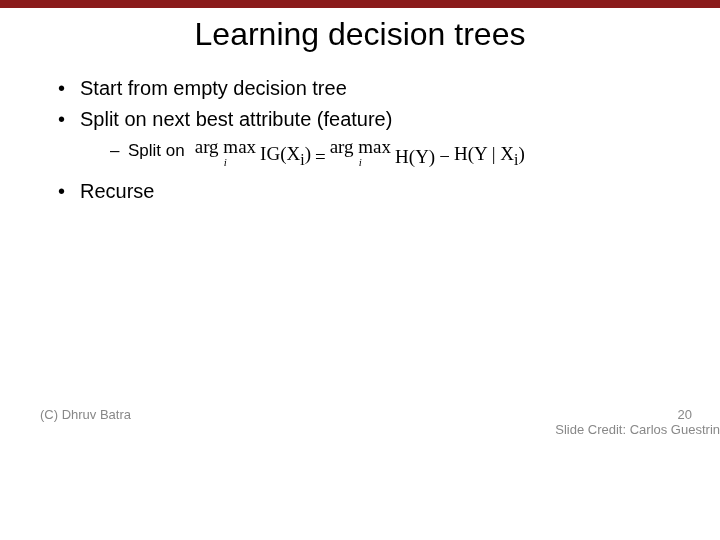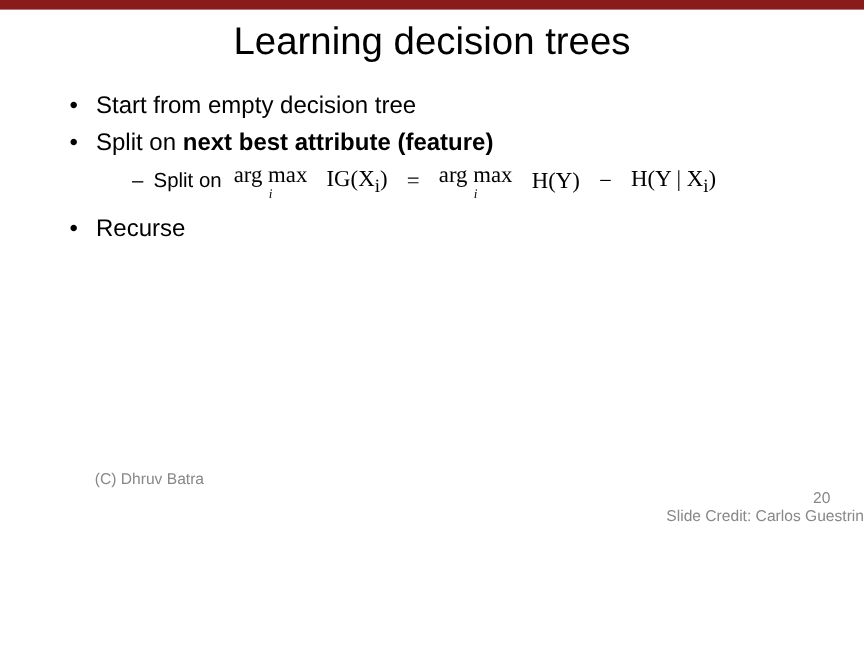--- a/index.html
+++ b/index.html
@@ -63,34 +63,34 @@
     font-size: 17px;
     line-height: 1.4;
     margin-bottom: 2px;
   }
   ul.level2 > li::before {
     content: "–";
     position: absolute;
     left: 0;
     top: 0;
   }
-  .bold { font-weight: bold; }
+  .bold { font-weight: normal; }
   .gap { margin-top: 10px; }
   .formula-row {
     display: flex;
     align-items: flex-start;
     gap: 10px;
   }
   .formula {
     font-family: "Times New Roman", Times, serif;
     font-size: 19px;
     line-height: 1.1;
     display: flex;
-    align-items: center;
-    gap: 16px;
+    align-items: flex-end;
+    gap: 4px;
     margin-top: -2px;
   }
   .op {
     display: inline-flex;
     flex-direction: column;
     align-items: center;
     line-height: 1;
   }
   .op .sub {
     font-size: 11px;
@@ -99,21 +99,21 @@
   }
   .it { }
   .footer {
     position: absolute;
     bottom: 14px;
     left: 0;
     width: 100%;
     font-size: 13px;
     color: #888;
   }
-  .footer .left  { position: absolute; left: 40px;  bottom: 16px; margin-left: 39px; }
+  .footer .left  { position: absolute; left: 40px;  bottom: 0; }
   .footer .mid   { position: absolute; left: 0; right: 0; text-align: right; }
   .footer .right { position: absolute; right: 28px; bottom: 0; }
 </style>
 </head>
 <body>
 
 <div class="slide">
   <div class="topbar"></div>
 
   <div class="title">Learning decision trees</div>

